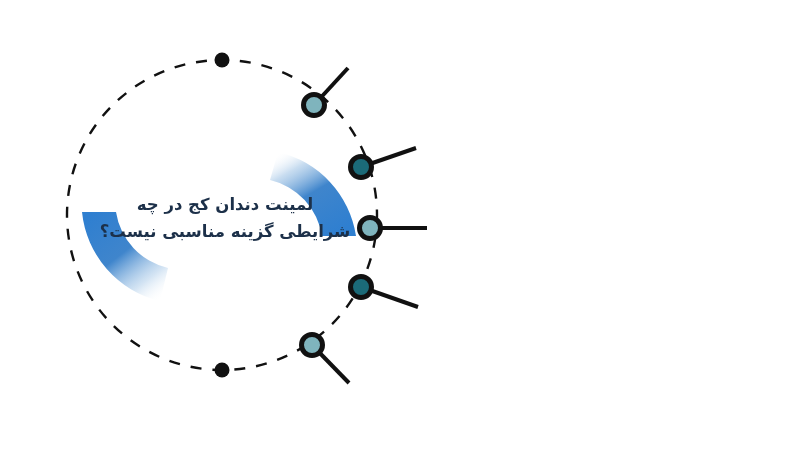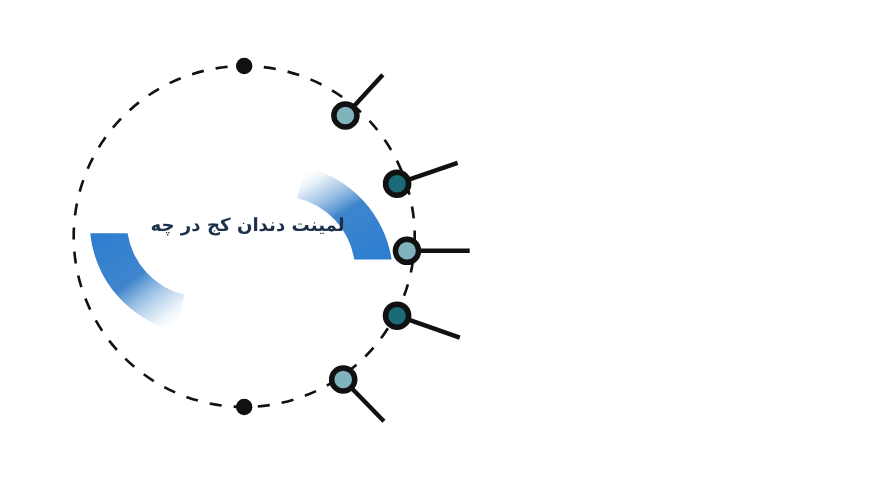--- a/index.html
+++ b/index.html
@@ -93,20 +93,21 @@
 
     <circle cx="302" cy="105" r="10.5" fill="#7fb4bd" stroke="#111111" stroke-width="5"></circle>
     <circle cx="349" cy="167" r="10.5" fill="#1b6a78" stroke="#111111" stroke-width="5"></circle>
     <circle cx="358" cy="228" r="10.5" fill="#7fb4bd" stroke="#111111" stroke-width="5"></circle>
     <circle cx="349" cy="287" r="10.5" fill="#1b6a78" stroke="#111111" stroke-width="5"></circle>
     <circle cx="300" cy="345" r="10.5" fill="#7fb4bd" stroke="#111111" stroke-width="5"></circle>
   </svg>
 
   <div class="center-title">
     <div>لمینت دندان کج در چه</div>
+    <div>شرایطی گزینه مناسبی نیست؟</div>
   </div>
 
   <div class="step">
     
     
   </div>
 
   <div class="step">
     
     

